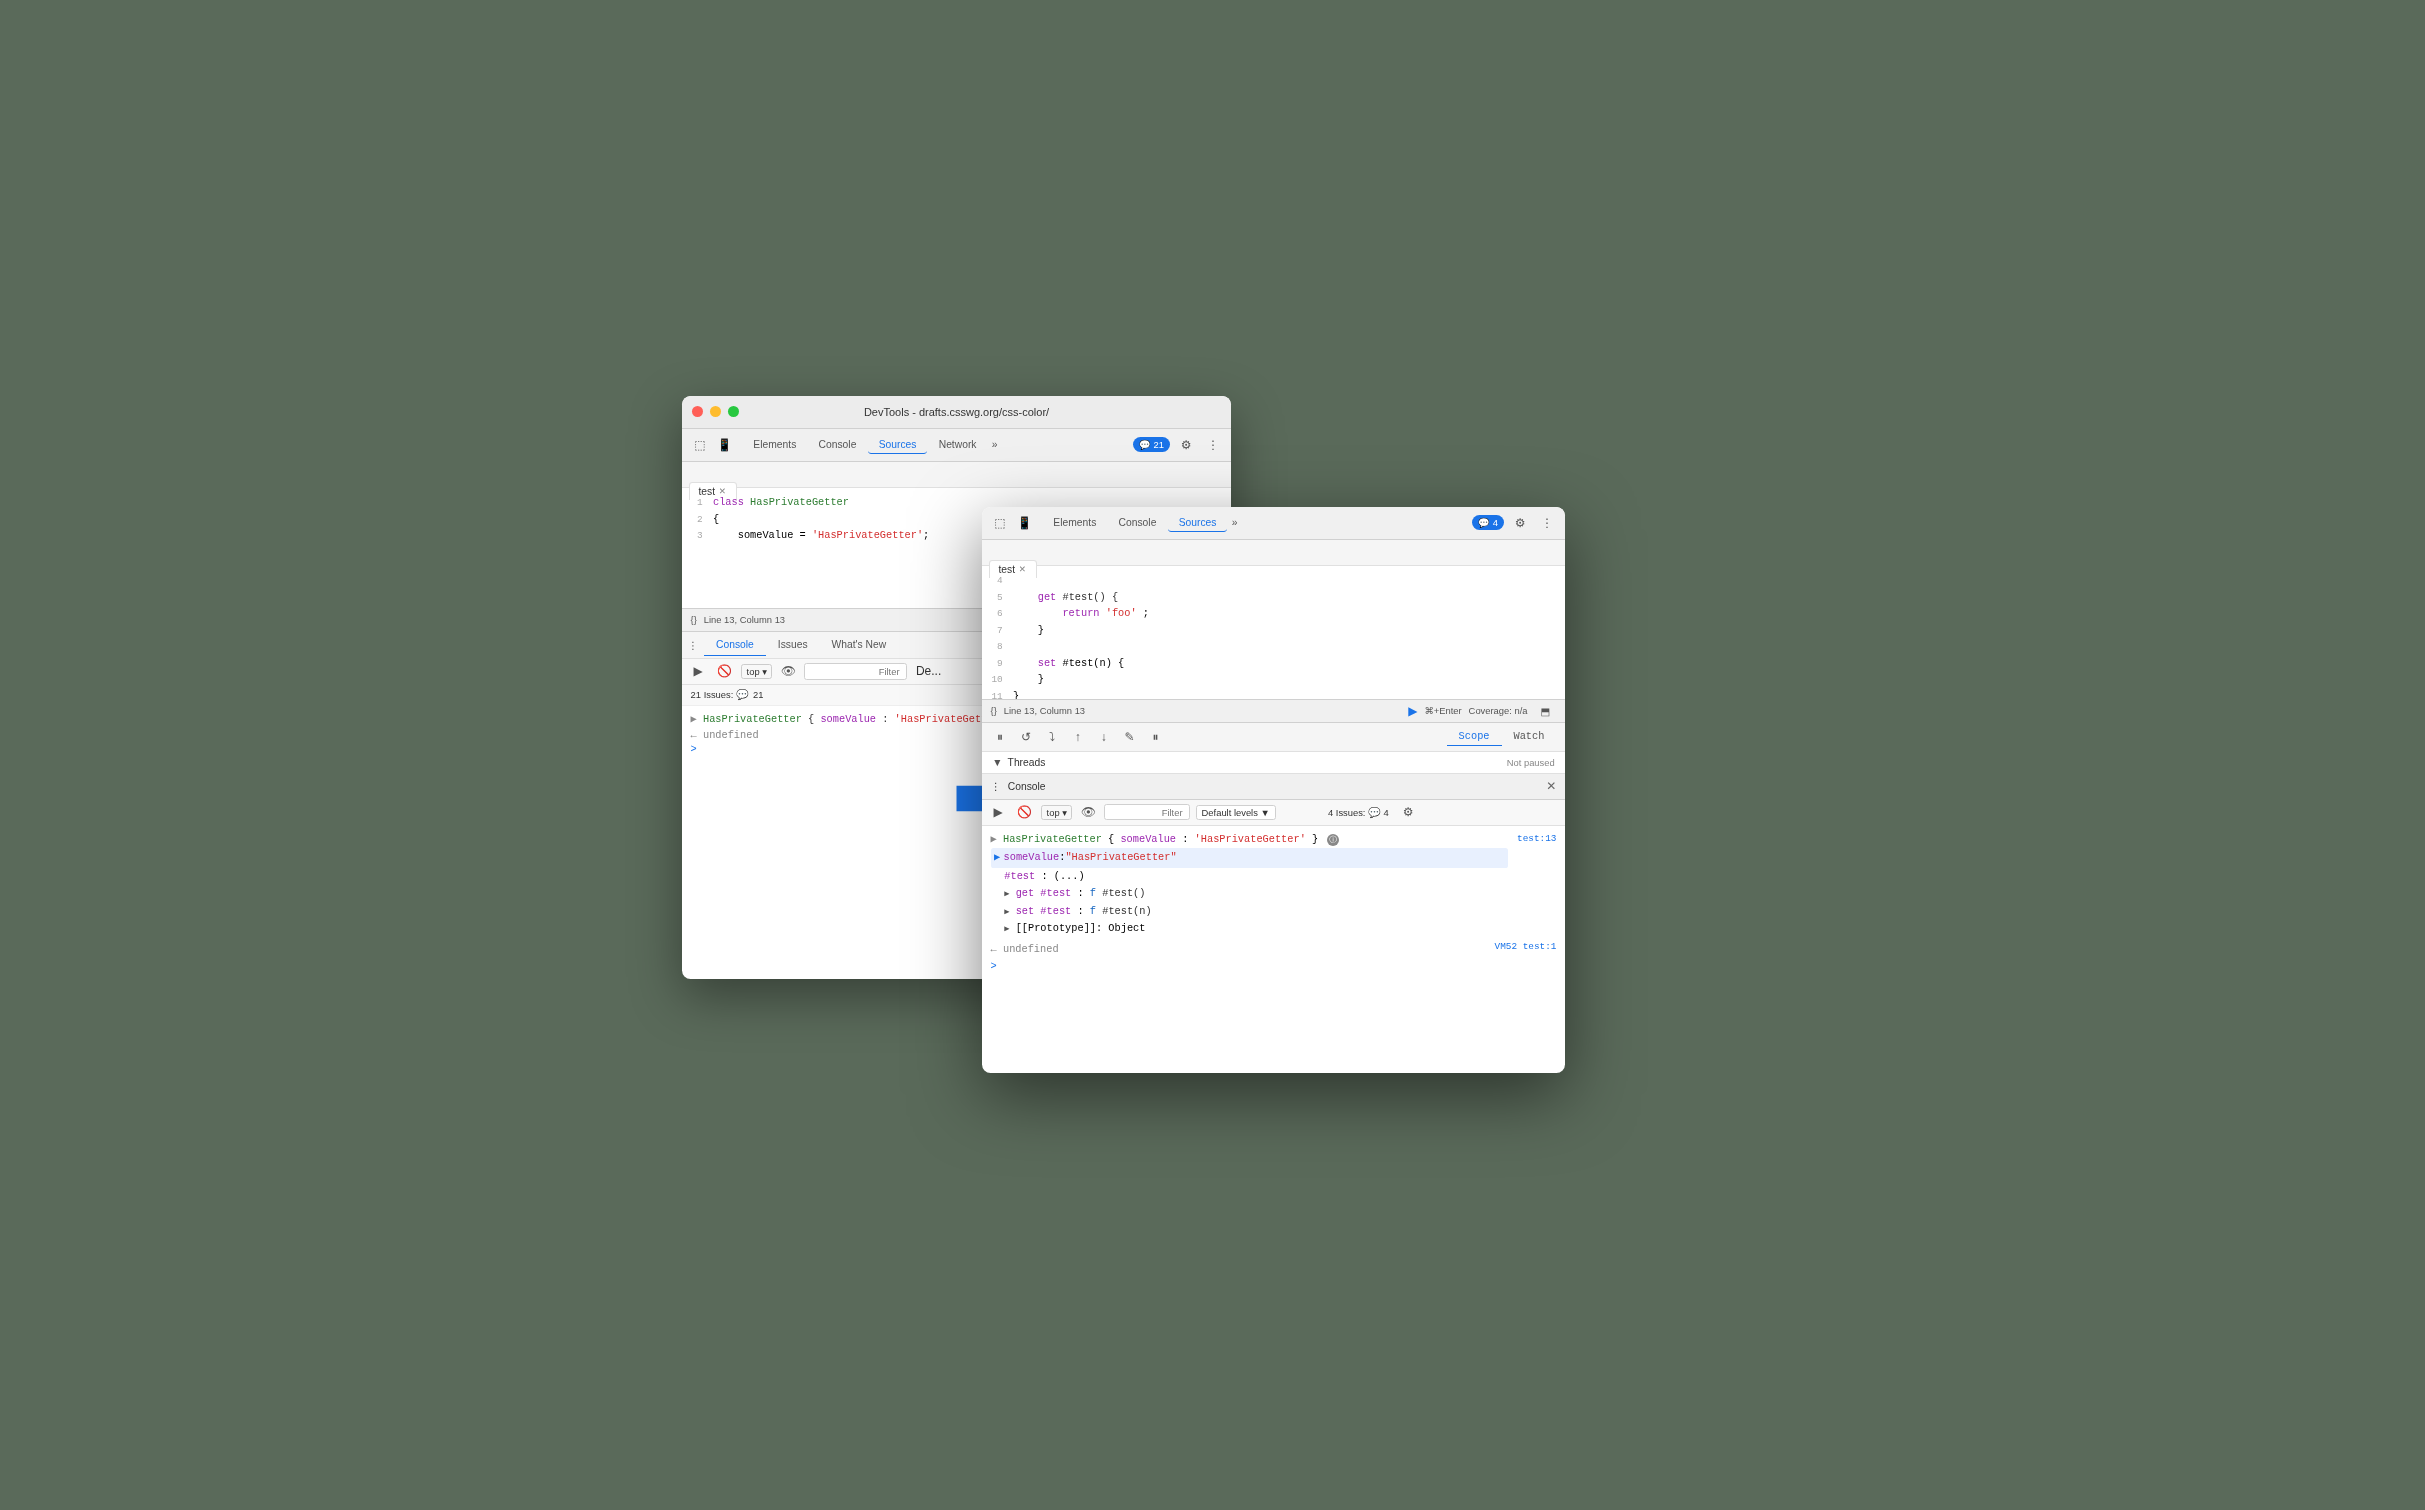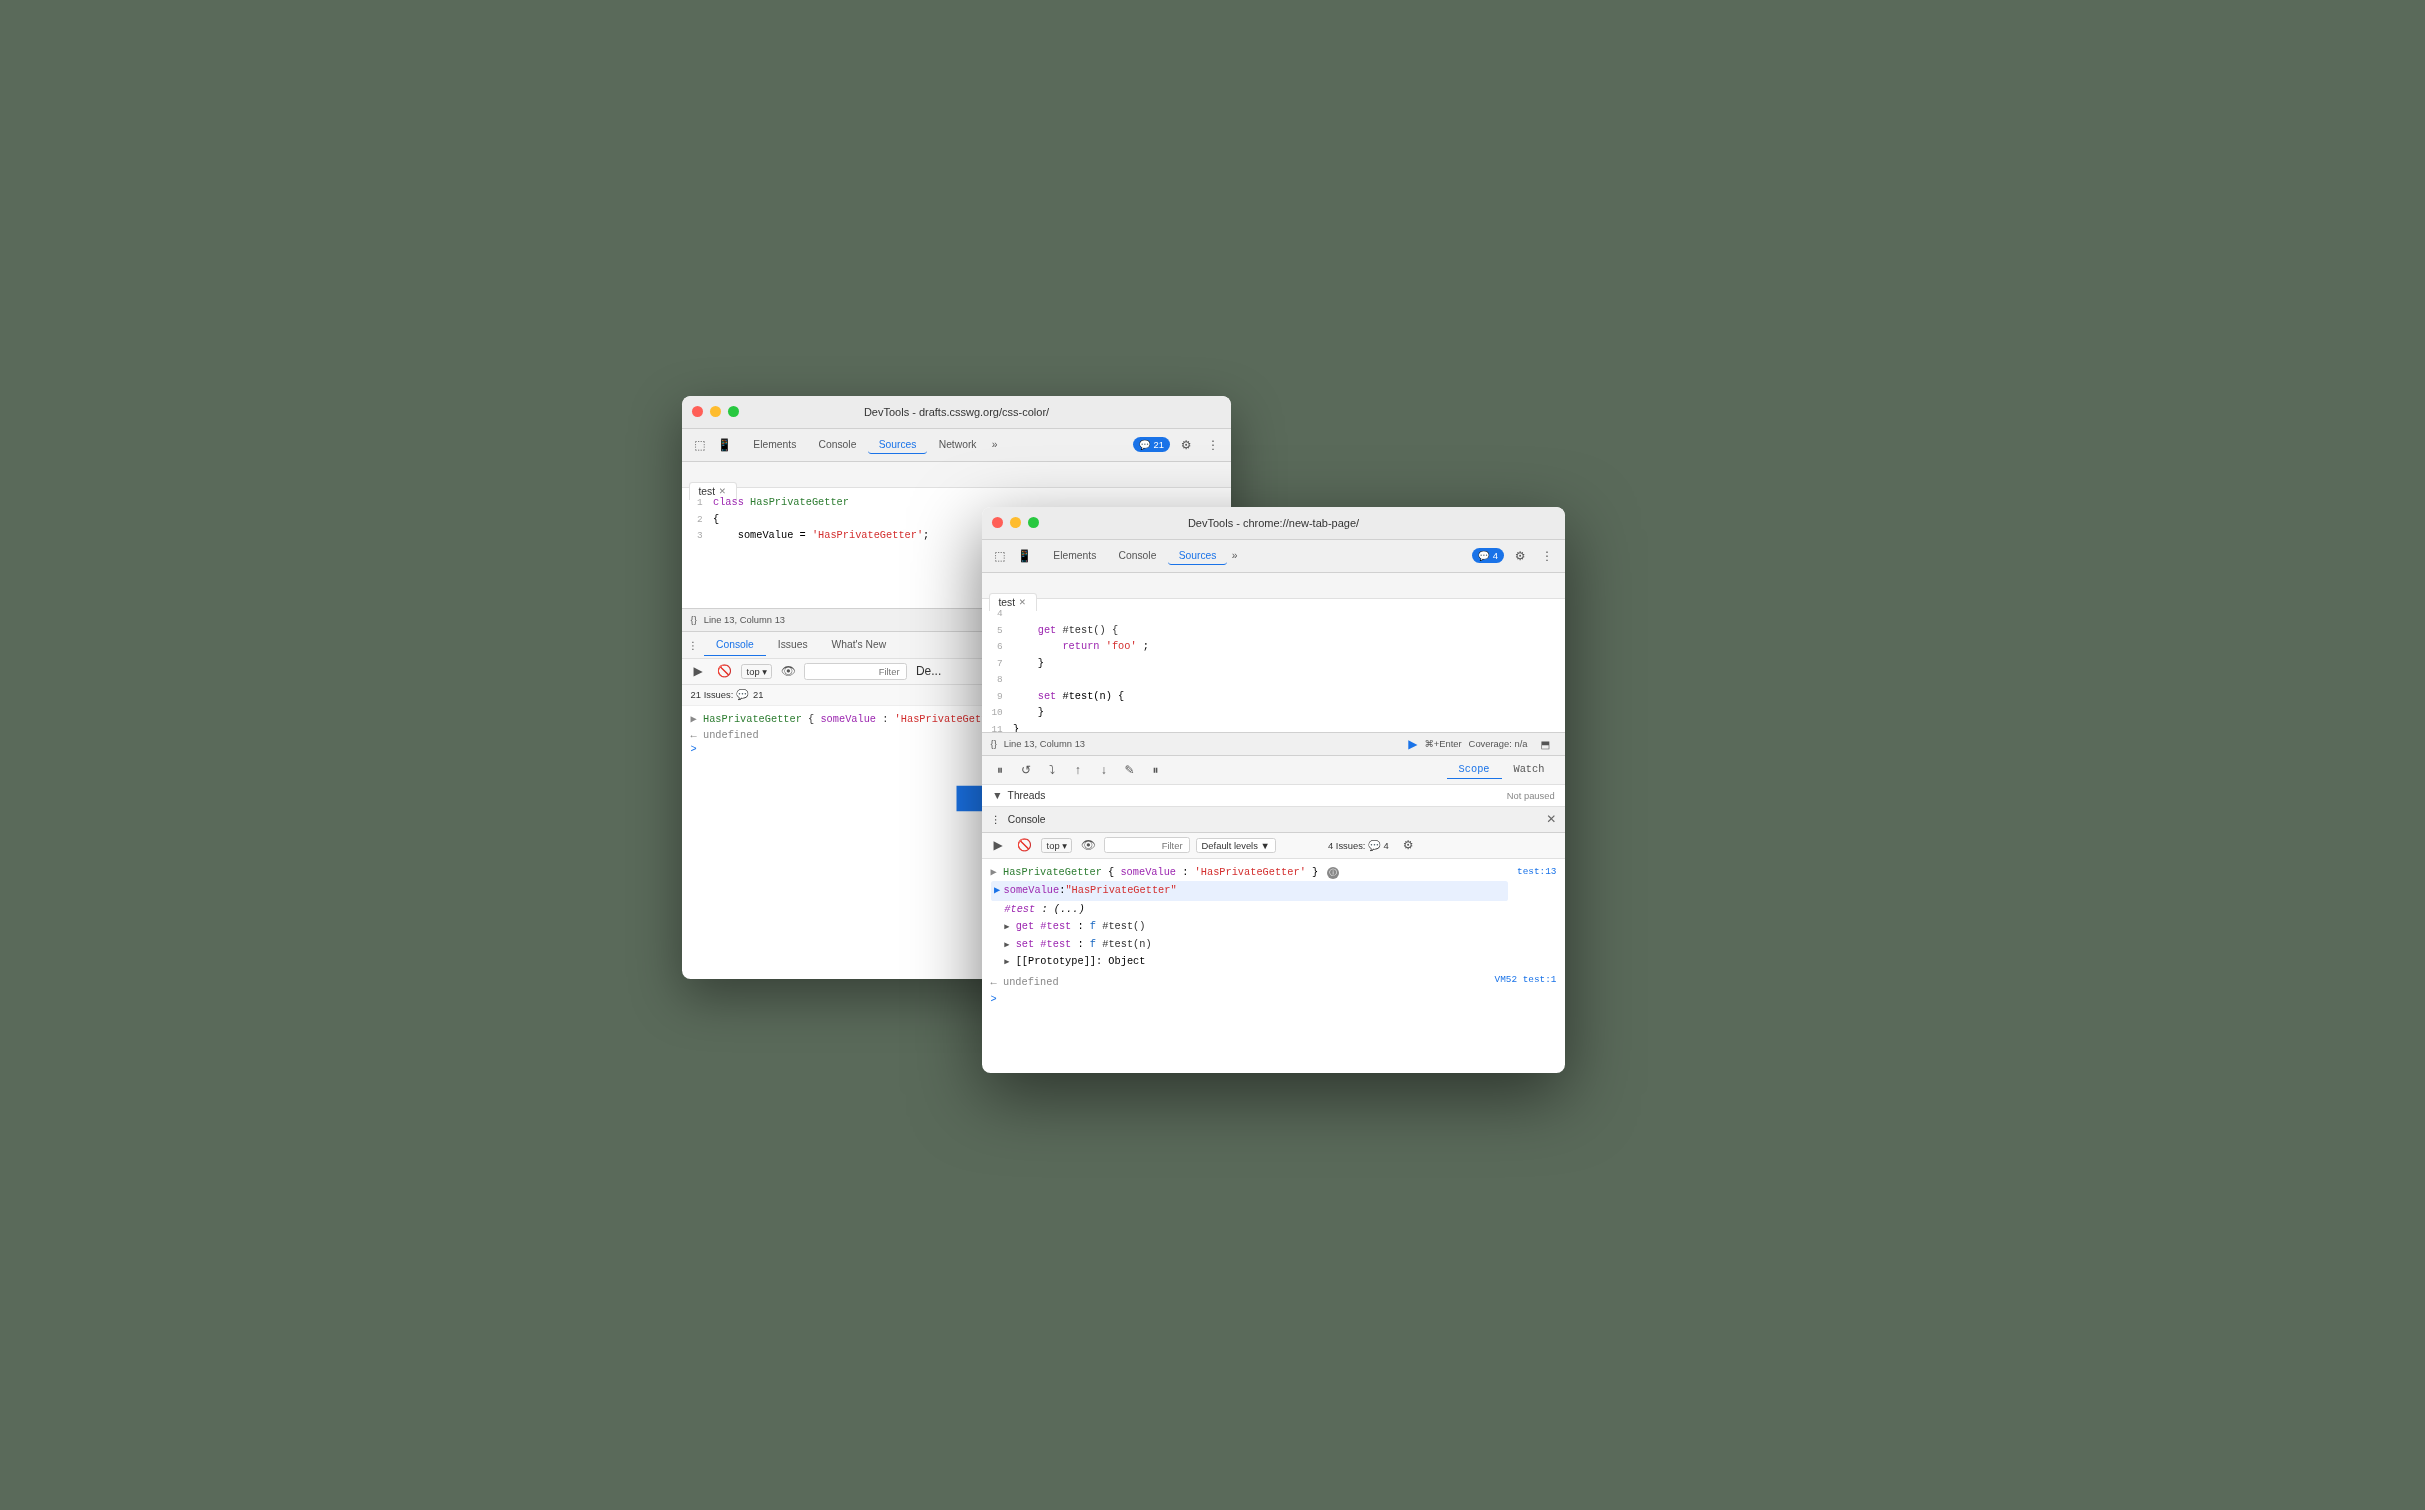--- a/index.html
+++ b/index.html
@@ -580,28 +580,20 @@
   </div>
 
   <div class="blue-arrow">
     <svg width="103" height="51" viewBox="0 0 120 60">
       <polygon points="0,15 80,15 80,5 120,30 80,55 80,45 0,45" fill="#1a73e8"></polygon>
     </svg>
   </div>
 
   <div class="devtools-window window-front">
 
-    <div class="titlebar">
-      <div class="traffic-lights">
-        <div class="traffic-light tl-red"></div>
-        <div class="traffic-light tl-yellow"></div>
-        <div class="traffic-light tl-green"></div>
-      </div>
-      <span class="window-title">DevTools - chrome://new-tab-page/</span>
-    </div>
 
     <div class="toolbar">
       <button class="toolbar-btn">⬚</button>
       <button class="toolbar-btn">📱</button>
       <div class="tab-group">
         <span class="tab-item">Elements</span>
         <span class="tab-item">Console</span>
         <span class="tab-item active">Sources</span>
         <span class="tab-more">»</span>
       </div>
@@ -735,21 +727,21 @@
             <span>}</span>
             <span class="info-icon" style="background:#888; color:white; border-radius:50%; display:inline-block; width:12px; height:12px; font-size:7.7px; text-align:center; line-height:12px; margin-left:2.6px;">ⓘ</span>
           </div>
 
           <div class="highlight-row" style="display:flex; align-items:center; padding: 0.9px 3.4px; border-radius:2.6px;">
             <span class="arrow-cursor" style="margin-right:3.4px;">▶</span>
             <span class="c-purple">someValue</span>
             <span>: </span>
             <span class="c-red">"HasPrivateGetter"</span>
           </div>
-          <div style="padding-left: 13.7px; font-style: italic;">
+          <div style="padding-left: 13.7px;">
             <span class="c-purple">#test</span>
             <span>: (...)</span>
           </div>
           <div style="padding-left: 13.7px;">
             <span class="c-gray expand-icon">▶</span>
             <span> </span>
             <span class="c-purple">get #test</span>
             <span>: </span>
             <span class="c-blue">f</span>
             <span> </span>

